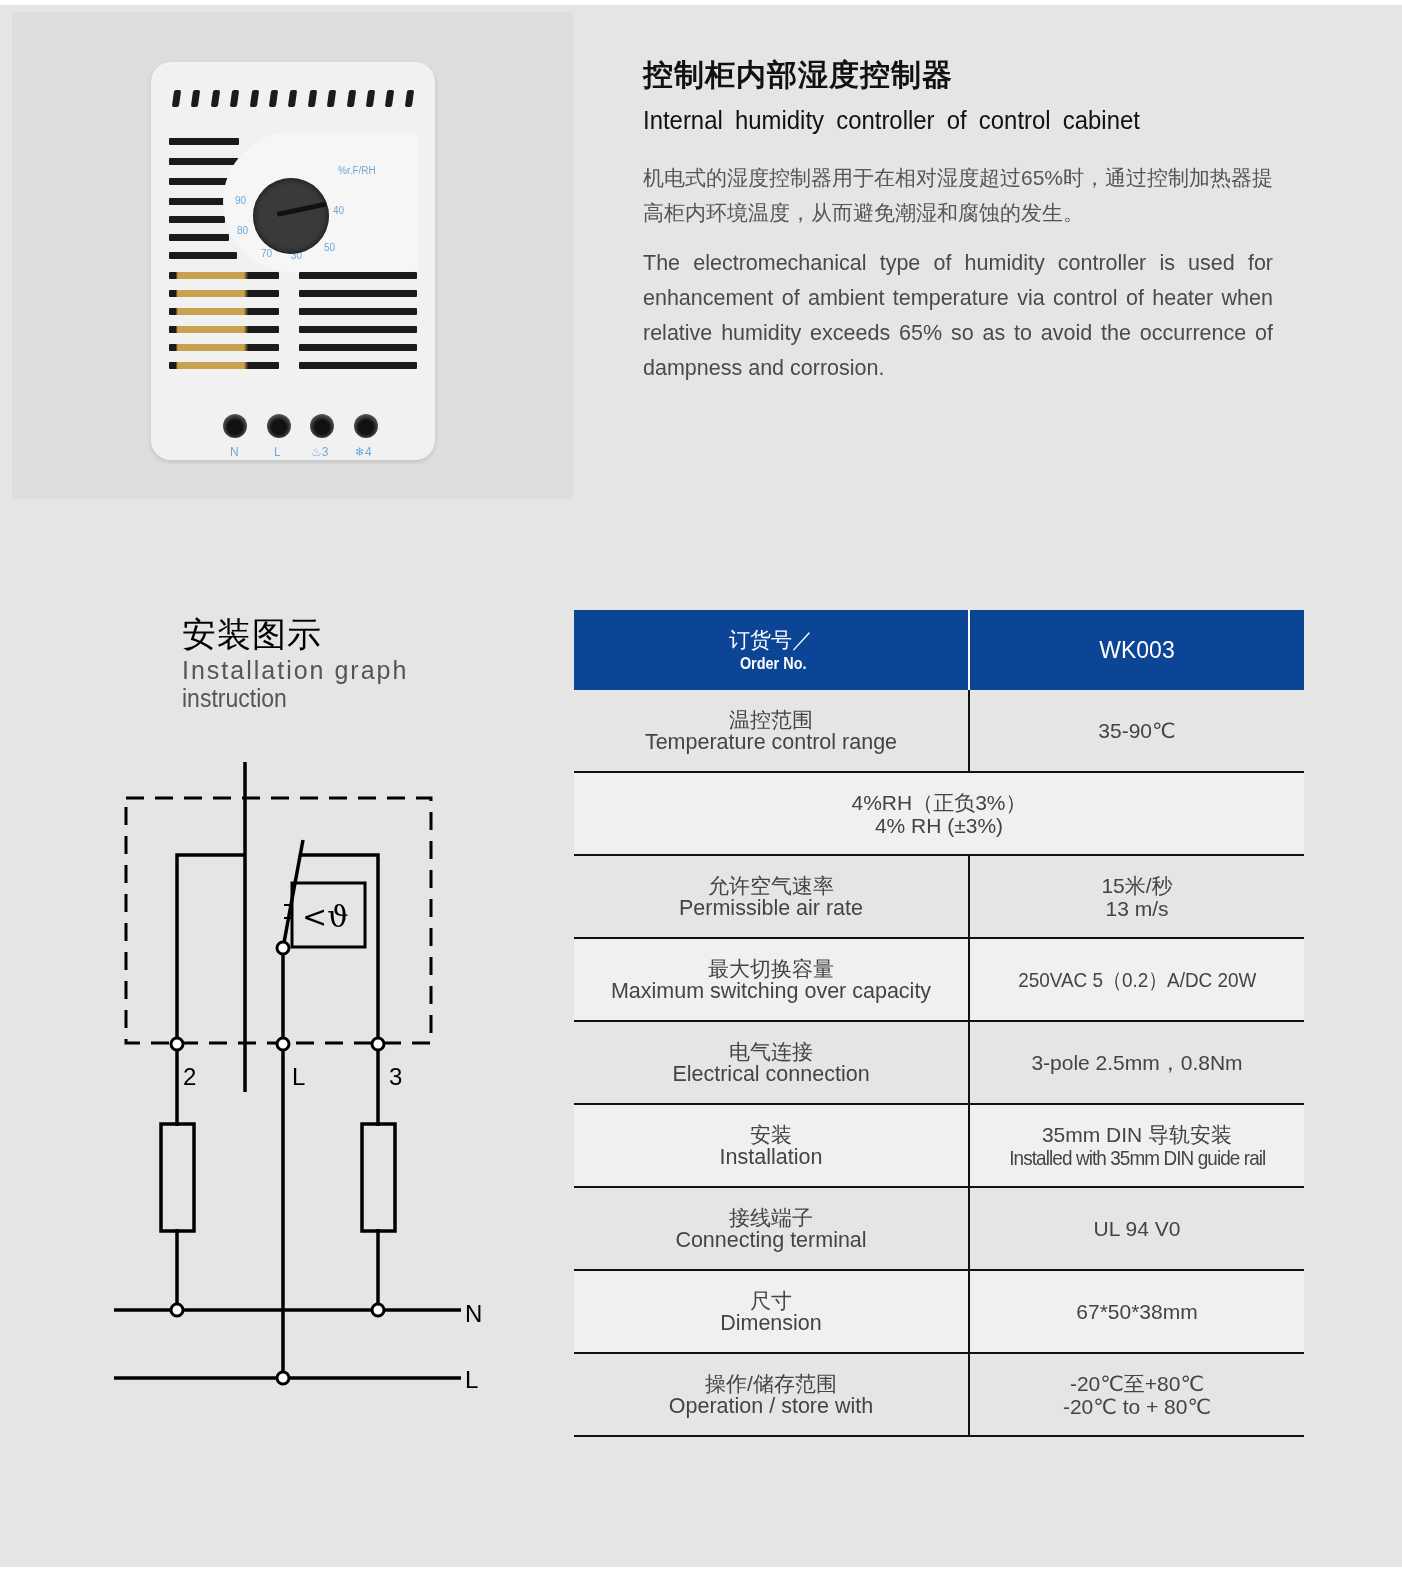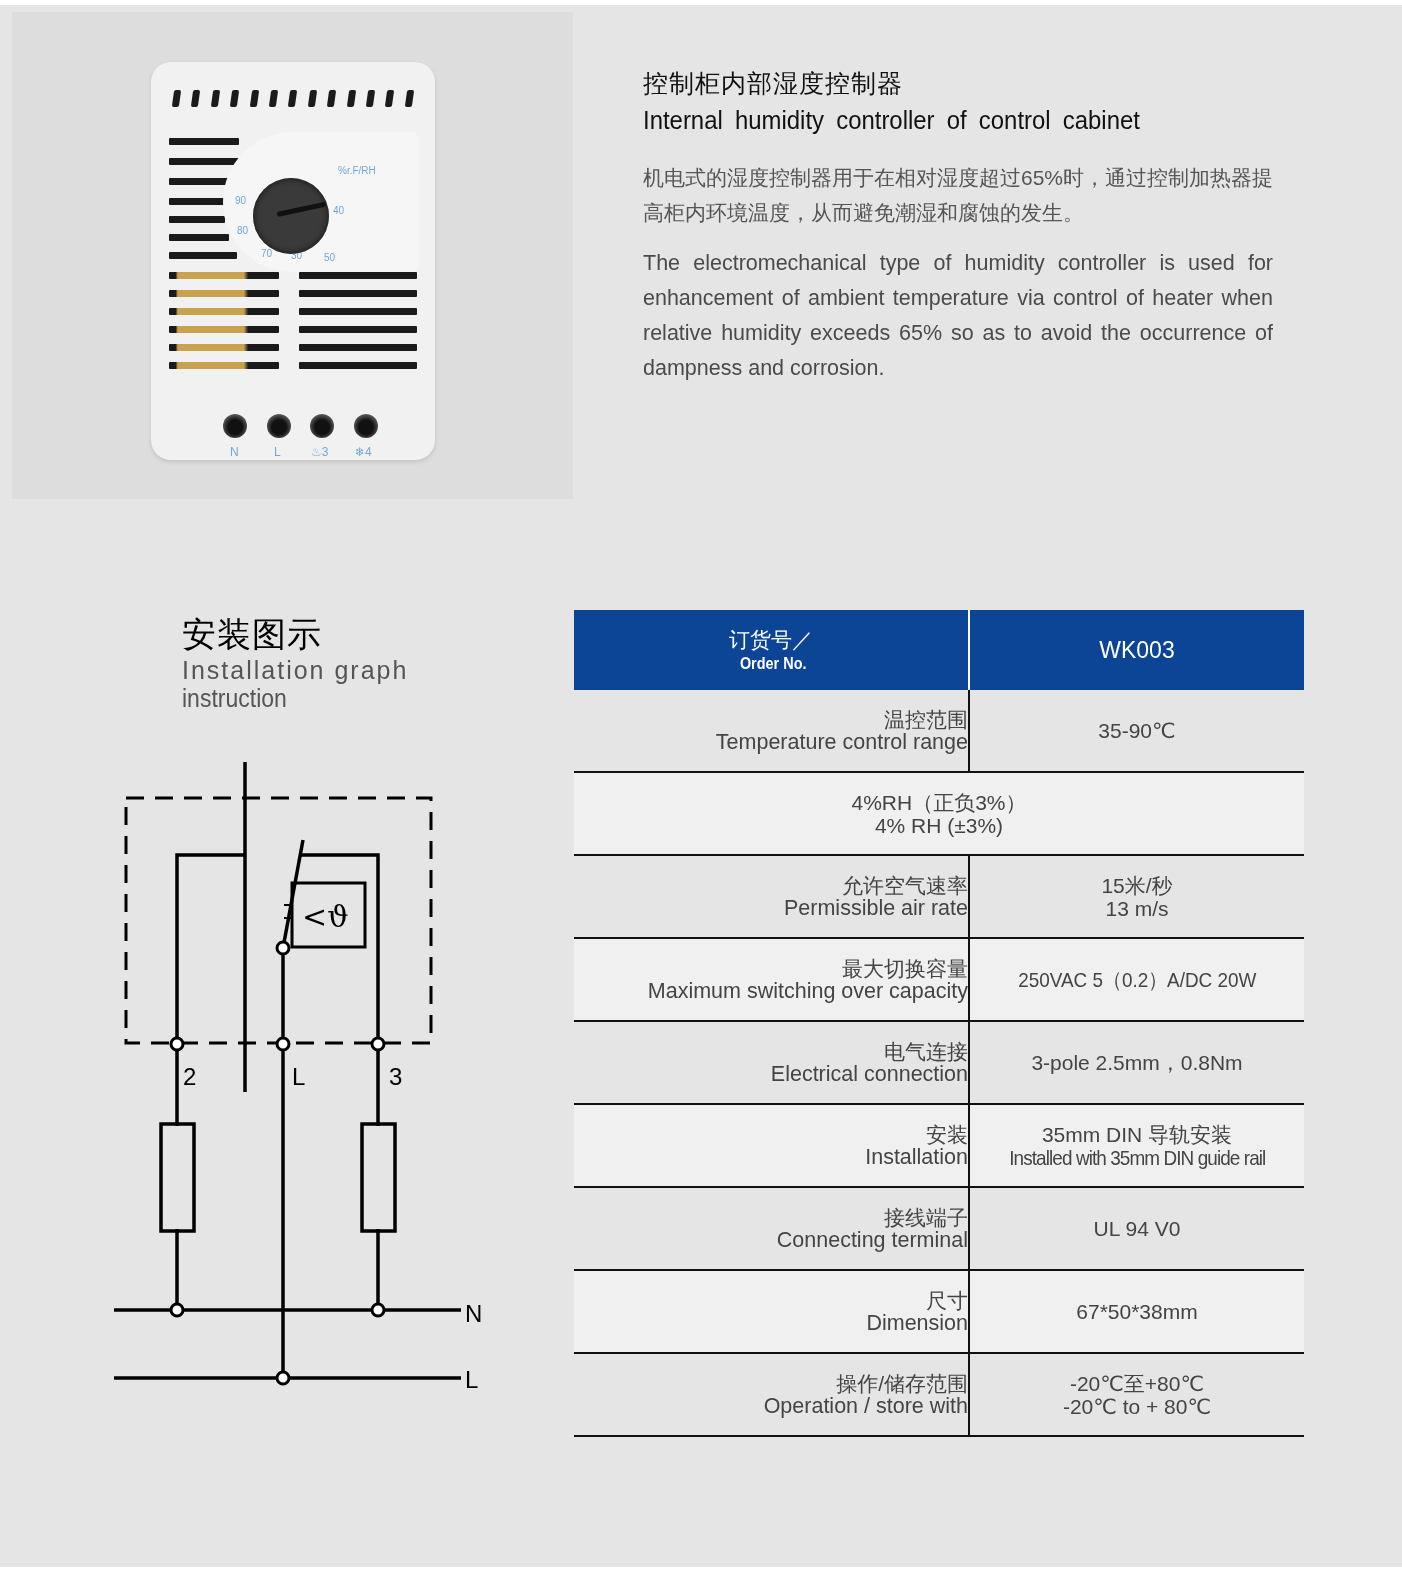--- a/index.html
+++ b/index.html
@@ -37,42 +37,42 @@
   }
   .knob::after {
     content: ""; position: absolute; left: 24px; top: 34px; width: 50px; height: 5px;
     background: #111; border-radius: 3px; transform: rotate(-12deg); transform-origin: left center;
   }
   .terminal { position: absolute; top: 352px; width: 24px; height: 24px; border-radius: 50%;
     background: radial-gradient(circle at 50% 55%, #111 40%, #555 70%, #ddd 100%); }
   .term-label { position: absolute; top: 383px; font-size: 12px; color: #6fa8d6; }
 
   
-  .title-cn { position: absolute; left: 643px; top: 62px; font-size: 25px; font-weight: normal; color: #111; letter-spacing: 1px; }
+  .title-cn { position: absolute; left: 643px; top: 50px; font-size: 30px; font-weight: bold; color: #111; letter-spacing: 1px; }
   .title-en { position: absolute; left: 643px; top: 100px; font-size: 26px; color: #111; word-spacing: 6px; transform: scaleX(0.92); transform-origin: left; }
   .desc-cn { position: absolute; left: 643px; top: 155px; width: 640px; font-size: 21px; line-height: 35px; color: #555; }
   .desc-en { position: absolute; left: 643px; top: 241px; width: 630px; font-size: 21.5px; line-height: 35px; color: #4a4a4a; text-align: justify; text-align-last: left; }
 
   
   .inst-cn { position: absolute; left: 182px; top: 607px; font-size: 34px; font-weight: normal; color: #000000; letter-spacing: 1px; }
   .inst-en1 { position: absolute; left: 182px; top: 651px; font-size: 25px; color: #555; letter-spacing: 2px; }
   .inst-en2 { position: absolute; left: 182px; top: 679px; font-size: 25px; color: #555; transform: scaleX(0.92); transform-origin: left; }
 
   .diagram { position: absolute; left: 0; top: 0; }
 
   
   .spec-table { position: absolute; left: 574px; top: 605px; width: 730px; }
   .spec-header { display: flex; height: 80px; background: #0d4596; color: #fff; }
   .spec-header .cell { display: flex; align-items: center; justify-content: center; flex-direction: column; }
   .spec-header .c1 { width: 396px; border-right: 2px solid #ffffff; font-size: 21px; }
   .spec-header .c1 .en { font-size: 17px; font-weight: bold; margin-left: 4px; transform: scaleX(0.85); display: inline-block; }
   .spec-header .c2 { flex: 1; font-size: 23px; }
   .spec-row { display: flex; height: 83px; border-bottom: 2.5px solid #111; }
   .spec-row.alt { background: #eff0ef; }
-  .spec-row .c1 { width: 396px; border-right: 2.5px solid #111; display: flex; flex-direction: column; align-items: flex-end; justify-content: center; text-align: center; }
+  .spec-row .c1 { width: 396px; border-right: 2.5px solid #111; display: flex; flex-direction: column; align-items: center; justify-content: center; text-align: center; }
   .spec-row .c2 { flex: 1; display: flex; flex-direction: column; align-items: center; justify-content: center; text-align: right; font-size: 21px; color: #444; line-height: 23px; }
   .spec-row .cn { font-size: 21px; color: #444; line-height: 22px; }
   .spec-row .en { font-size: 21.5px; color: #444; line-height: 22px; }
   .condensed { transform: scaleX(0.9); display: inline-block; }
   .bottom-white { position: absolute; left: 0; top: 1567px; width: 1402px; height: 11px; background: #fff; }
 </style>
 </head>
 <body>
 
 <div class="page">
@@ -115,21 +115,21 @@
       <div class="slot" style="left:148px;top:282px;width:118px;"></div>
       <div class="slot warm" style="left:18px;top:300px;width:110px;"></div>
       <div class="slot" style="left:148px;top:300px;width:118px;"></div>
 
       <div class="dial-panel">
         <span class="dial-label" style="left:115px;top:33px;">%r.F/RH</span>
         <span class="dial-label" style="left:12px;top:63px;">90</span>
         <span class="dial-label" style="left:14px;top:93px;">80</span>
         <span class="dial-label" style="left:38px;top:116px;">70</span>
         <span class="dial-label" style="left:68px;top:118px;">30</span>
-        <span class="dial-label" style="left:101px;top:120px;">50</span>
+        <span class="dial-label" style="left:101px;top:110px;">50</span>
         <span class="dial-label" style="left:110px;top:73px;">40</span>
       </div>
       <div class="knob" style="left:102px;top:116px;"></div>
 
       <div class="terminal" style="left:72px;"></div>
       <div class="terminal" style="left:116px;"></div>
       <div class="terminal" style="left:159px;"></div>
       <div class="terminal" style="left:203px;"></div>
       <span class="term-label" style="left:79px;">N</span>
       <span class="term-label" style="left:123px;">L</span>

